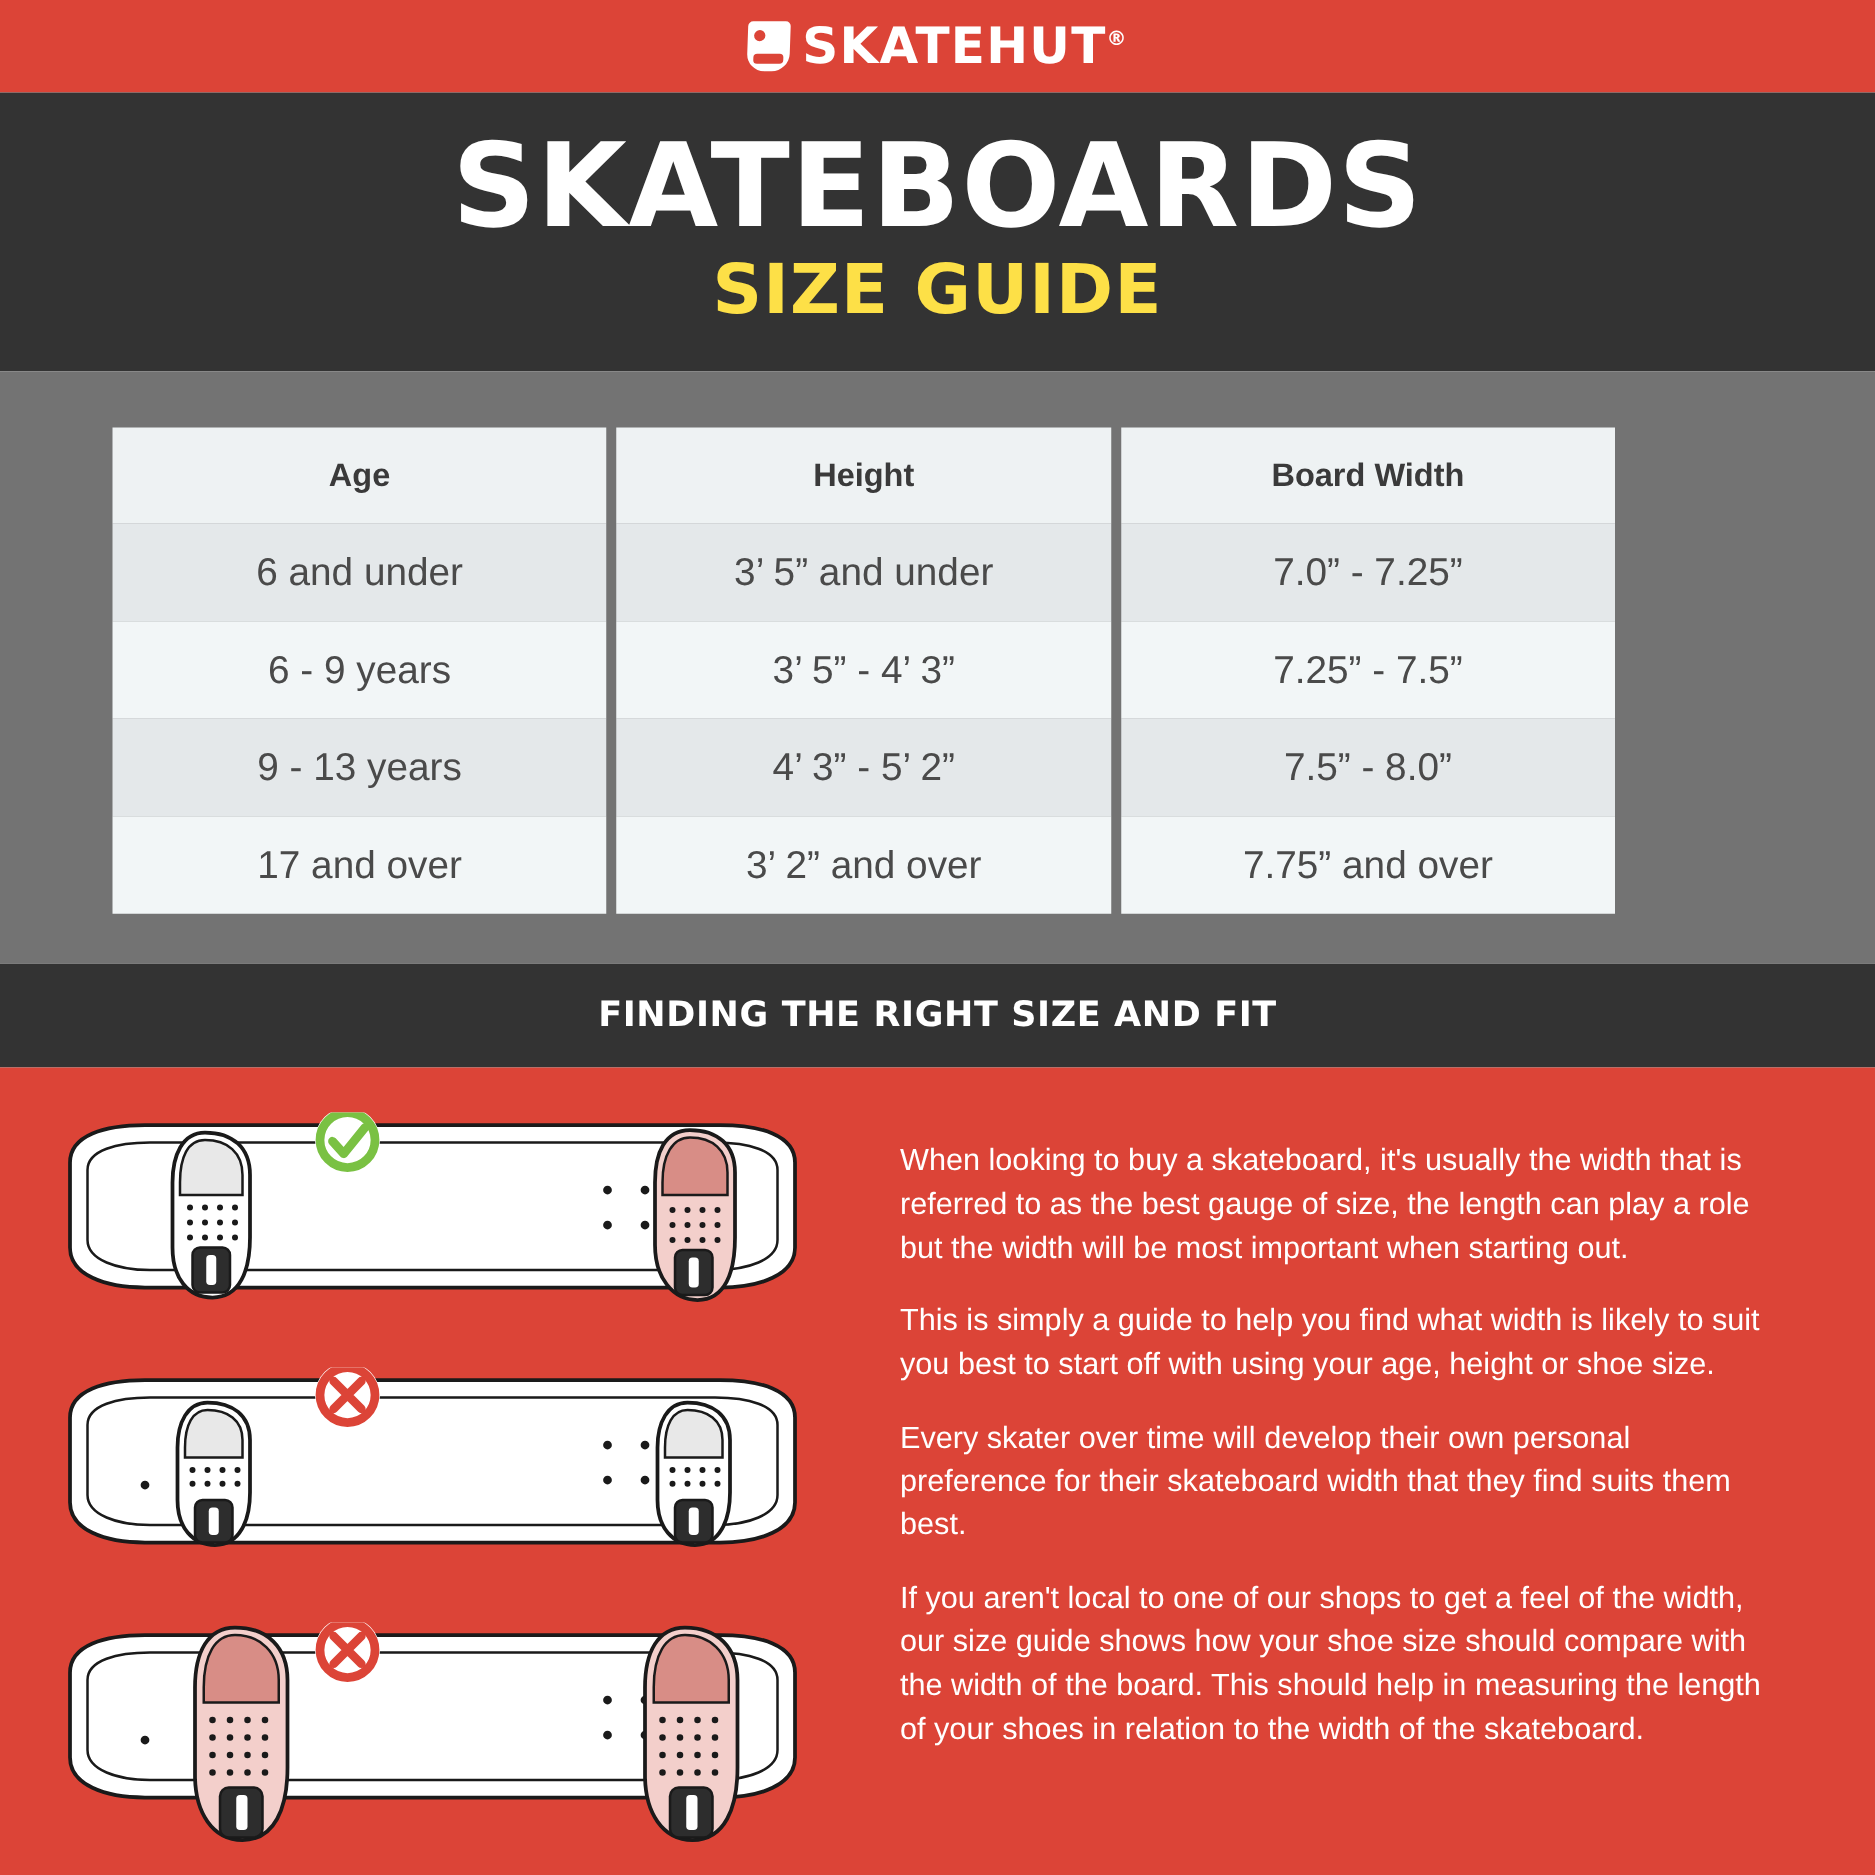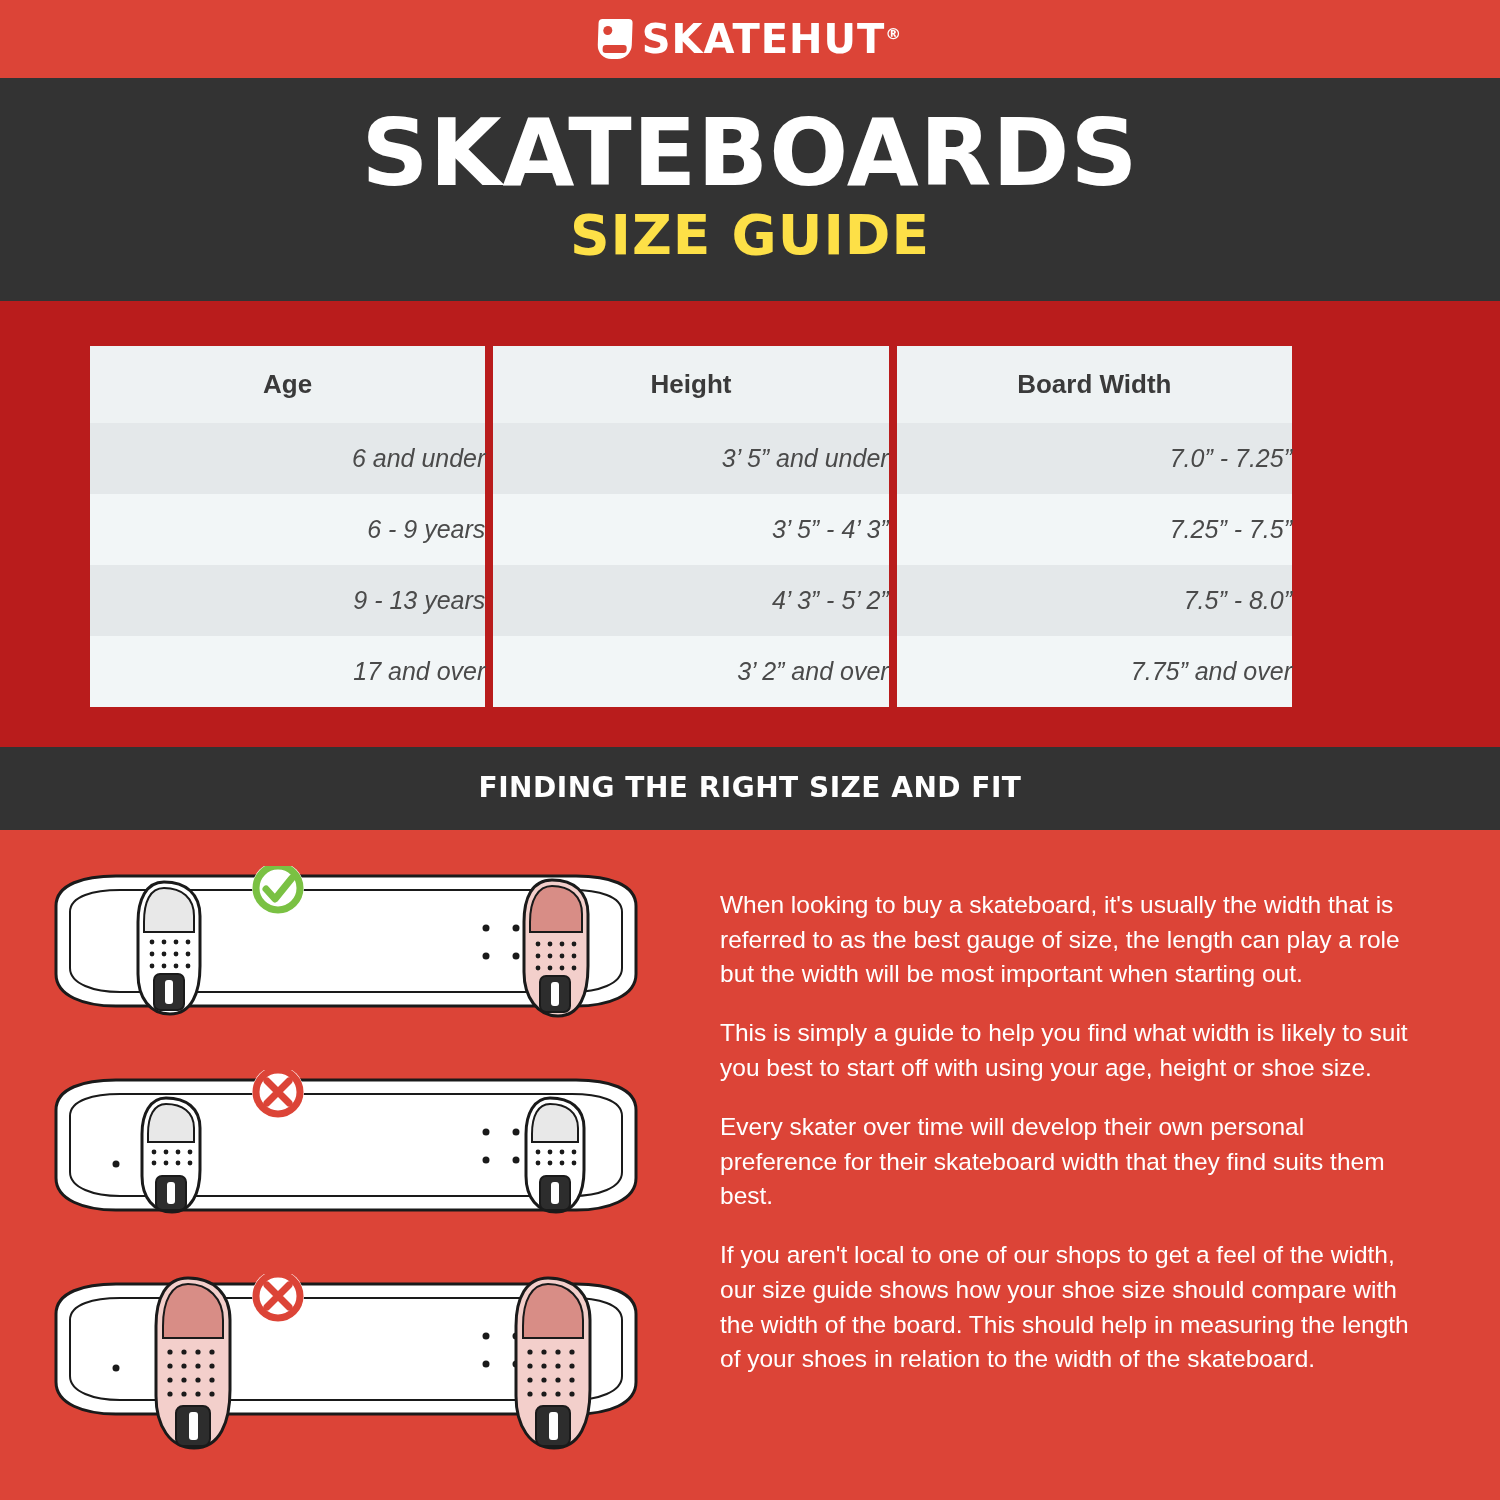--- a/index.html
+++ b/index.html
@@ -64,43 +64,42 @@
     color: #fde047;
     font-size: 55px;
     font-weight: bold;
     letter-spacing: 1px;
     margin-top: 2px;
     font-family: "DejaVu Sans", sans-serif;
   }
 
   
   .table-zone {
-    background: #b91c1c;
+    background: #737373;
     padding: 45px 200px 40px 82px;
   }
   table.size-table {
     width: 100%;
     border-collapse: separate;
     border-spacing: 8px 0;
     table-layout: fixed;
   }
   table.size-table th {
     background: #eef2f3;
     color: #3a3a3a;
     font-size: 26px;
     font-weight: bold;
     padding: 23px 0;
     text-align: center;
   }
   table.size-table td {
     color: #4a4a4a;
-    font-size: 25px;
+    font-size: 31px;
     padding: 21px 0;
-    text-align: right;
-    font-style: italic;
+    text-align: center;
   }
   table.size-table tbody tr:nth-child(odd) td { background: #e4e8ea; }
   table.size-table tbody tr:nth-child(even) td { background: #f2f6f7; }
 
   
   .sectionband {
     background: #333333;
     text-align: center;
     padding: 24px 0 26px;
   }

